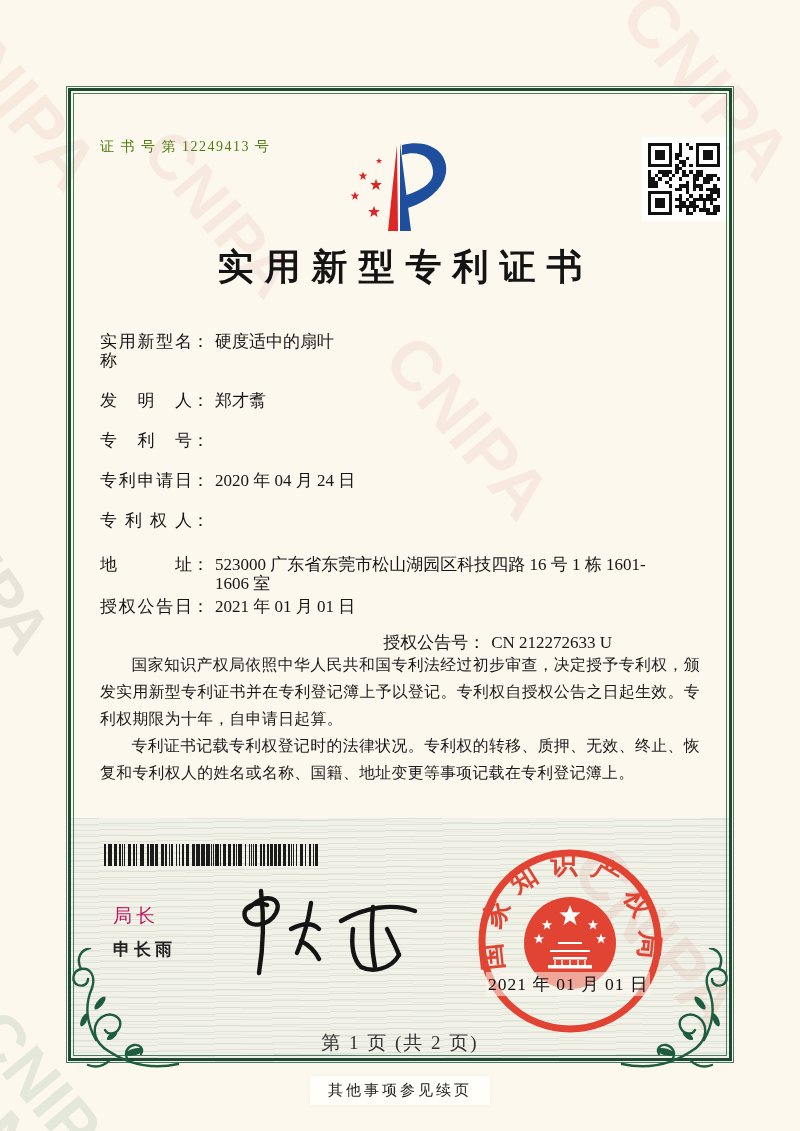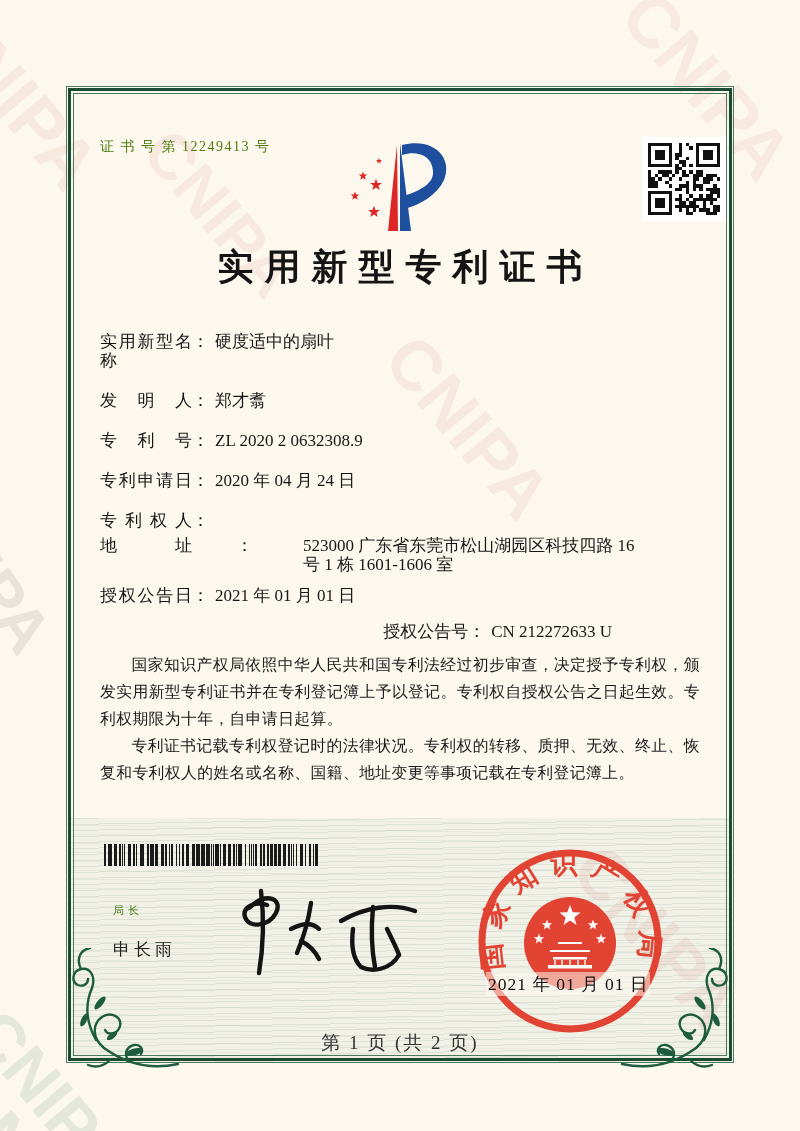--- a/index.html
+++ b/index.html
@@ -36,37 +36,37 @@
 
   .logo{position:absolute;left:340px;top:133px;width:120px;height:105px;}
   .qr-box{position:absolute;left:642px;top:137px;width:84px;height:84px;background:#ffffff;
     display:flex;align-items:center;justify-content:center;}
 
   .doc-title{position:absolute;left:0;top:243px;width:100%;text-align:center;
     font-size:36px;font-weight:700;color:#141414;letter-spacing:11px;text-indent:11px;}
 
   .fields{position:absolute;left:100px;top:332px;width:546px;font-size:17px;color:#161616;}
   .frow{display:flex;align-items:flex-start;line-height:19px;margin-bottom:21px;}
-  .frow.addr{margin-bottom:12px;gap:44px;}
-  .frow.r5{margin-bottom:6px;}
+  .frow.addr{margin-bottom:4px;}
+  .frow.r5{margin-bottom:25px;}
   .flabel{display:inline-block;width:92px;text-align:justify;text-align-last:justify;flex:0 0 92px;}
   .fcolon{flex:0 0 auto;}
   .fvalue{margin-left:6px;}
   .addr .fvalue{width:522px;word-break:break-all;}
   .pair2{display:flex;margin-left:28px;margin-top:36px;}
 
   .body-text{position:absolute;left:100px;top:651px;width:600px;font-size:15.8px;color:#1a1a1a;}
   .body-text p{margin:0;text-indent:2em;text-align:justify;line-height:27px;letter-spacing:0.4px;}
 
   .barcode{position:absolute;left:104px;top:844px;width:216px;height:22px;}
 
   .sig-title{position:absolute;left:113px;top:903px;font-family:"Liberation Sans","DejaVu Sans",sans-serif;
-    font-size:11px;font-weight:500;color:#4d7c0f;letter-spacing:4px;}
+    font-size:19px;font-weight:500;color:#be185d;letter-spacing:4px;}
   .sig-name{position:absolute;left:113px;top:938px;font-family:"Liberation Sans","DejaVu Sans",sans-serif;
-    font-size:17px;font-weight:400;color:#222;letter-spacing:4px;}
+    font-size:17px;font-weight:700;color:#222;letter-spacing:4px;}
   .sig-script{position:absolute;left:215px;top:878px;width:215px;height:108px;}
 
   .seal{position:absolute;left:475px;top:846px;width:190px;height:190px;opacity:0.95;}
   .seal-date{position:absolute;left:486px;top:972px;font-size:17.5px;color:#111;letter-spacing:1px;
     background:rgba(253,248,238,0.55);padding:0 2px;}
 
   .page-info{position:absolute;left:0;top:1030px;width:100%;text-align:center;
     font-size:19px;color:#333;letter-spacing:2px;}
 
   .flourish{position:absolute;z-index:5;width:130px;height:130px;pointer-events:none;}
@@ -259,21 +259,20 @@
         <span class="fvalue">硬度适中的扇叶</span>
       </div>
       <div class="frow">
         <span class="flabel">发明人</span>
           <span class="fcolon">：</span>
         <span class="fvalue">郑才翥</span>
       </div>
       <div class="frow">
         <span class="flabel">专利号</span>
           <span class="fcolon">：</span>
-        <span class="fvalue">ZL 2020 2 0632308.9</span>
       </div>
       <div class="frow">
         <span class="flabel">专利申请日</span>
           <span class="fcolon">：</span>
         <span class="fvalue">2020 年 04 月 24 日</span>
       </div>
       <div class="frow r5">
         <span class="flabel">专利权人</span>
           <span class="fcolon">：</span>
       </div>
@@ -432,13 +431,14 @@
       <path d="M60,112 C54,118 46,120 38,117"></path>
     </g>
     <g fill="#1d5c3e">
       <ellipse cx="50" cy="55" rx="8" ry="3" transform="rotate(-50 50 55)"></ellipse>
       <ellipse cx="84" cy="104" rx="9" ry="3.4" transform="rotate(-15 84 104)"></ellipse>
       <ellipse cx="34" cy="72" rx="7" ry="2.8" transform="rotate(-65 34 72)"></ellipse>
       <ellipse cx="62" cy="88" rx="6" ry="2.6" transform="rotate(-35 62 88)"></ellipse>
     </g>
   </svg>
 
+  <div class="footer-note">其他事项参见续页</div>
 </div>
 
 </body></html>

